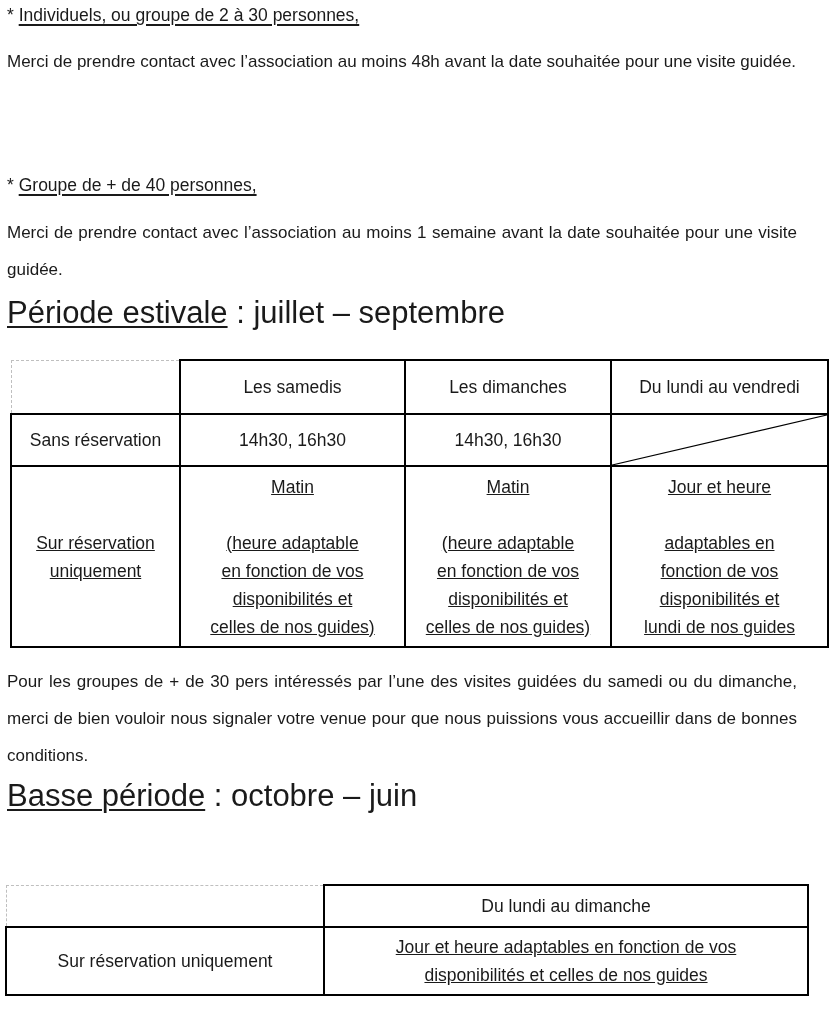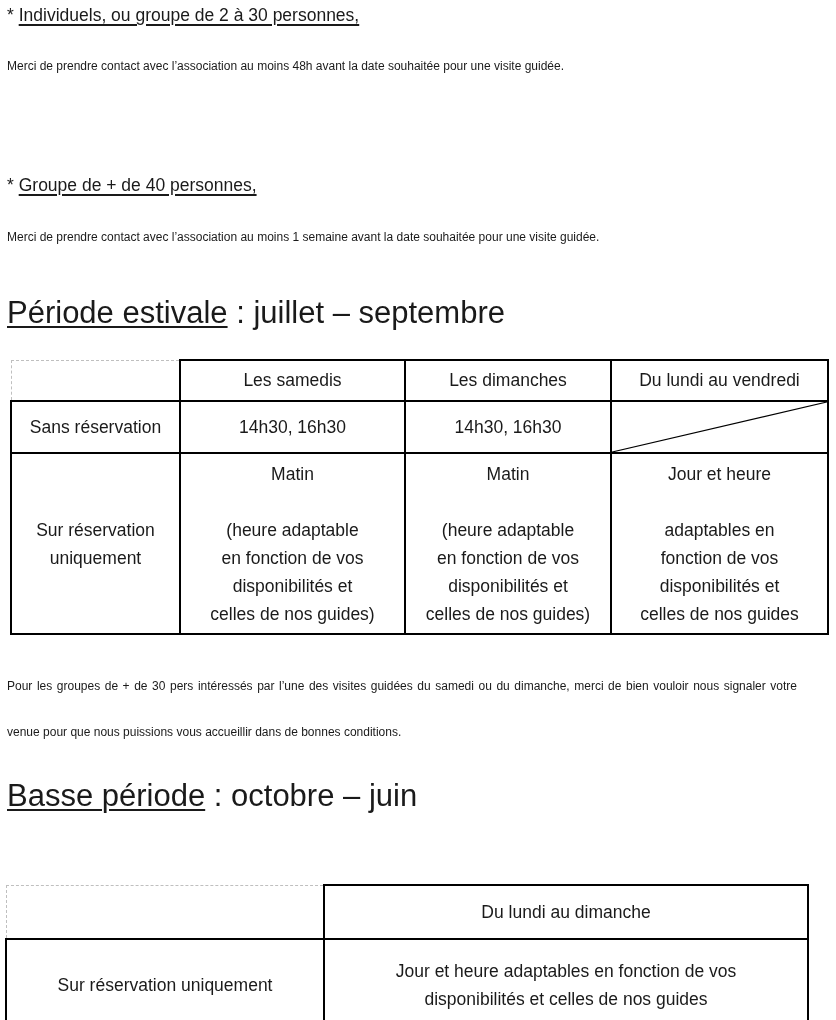--- a/index.html
+++ b/index.html
@@ -3,27 +3,27 @@
 <meta charset="utf-8">
 <style>
   html, body { margin: 0; padding: 0; background: #ffffff; }
   body {
     width: 836px; height: 1020px; position: relative; overflow: hidden;
     font-family: "Liberation Sans", sans-serif; color: #1a1a1a;
   }
   .abs { position: absolute; }
   .t { font-size: 17.5px; line-height: 33px; }
   .u { text-decoration: underline; text-underline-offset: 3px; text-decoration-thickness: 1.5px; }
-  .para { left: 7px; width: 790px; font-size: 12px; line-height: 46px; text-align: justify; }
+  .para { left: 7px; width: 790px; font-size: 17px; line-height: 37px; text-align: justify; }
   .heading { left: 7px; font-size: 31px; line-height: 30px; }
 
   table.grid { position: absolute; border-collapse: collapse; table-layout: fixed; font-size: 17.5px; }
   table.grid td { border: 2.5px solid #000; text-align: center; padding: 0; vertical-align: middle; }
   table.grid td.empty { border-top: 1px dashed #bfbfbf; border-left: 1px dashed #bfbfbf; border-bottom: 2.5px solid #000; border-right: 2.5px solid #000; }
-  .cell-lines { line-height: 28px; }
+  .cell-lines { line-height: 28px; text-decoration: underline; }
   .diag { position: relative; }
   .diag svg { position: absolute; left: 0; top: 0; width: 100%; height: 100%; }
 </style>
 </head>
 <body>
 
 <div class="abs t" style="left:7px; top:-1px;text-align:right;">
   <span>* </span><span class="u">Individuels, ou groupe de 2 à 30 personnes,</span>
 </div>
 <div class="abs para" style="top:43px;">Merci de prendre contact avec l’association au moins 48h avant la date souhaitée pour une visite guidée.</div>
@@ -38,21 +38,21 @@
 </div>
 
 <table class="grid" style="left:10px; top:359px; width:817px;">
   <colgroup>
       <col style="width:169px">
       <col style="width:225px">
       <col style="width:206px">
       <col style="width:217px">
     </colgroup>
   <tbody>
-      <tr style="height:41px;">
+      <tr style="height:54px;">
     <td class="empty"></td>
     <td>Les samedis</td>
     <td>Les dimanches</td>
     <td>Du lundi au vendredi</td>
   </tr>
   <tr style="height:52px;">
     <td>Sans réservation</td>
     <td>14h30, 16h30</td>
     <td>14h30, 16h30</td>
     <td class="diag">
@@ -81,43 +81,43 @@
       <div>en fonction de vos</div>
       <div>disponibilités et</div>
       <div>celles de nos guides)</div>
     </td>
     <td class="cell-lines">
       <div>Jour et heure</div>
       <div style="height:28px"></div>
       <div>adaptables en</div>
       <div>fonction de vos</div>
       <div>disponibilités et</div>
-      <div>celles de nos guides</div>
+      <div>lundi de nos guides</div>
     </td>
   </tr>
 </tbody>
   </table>
 
 <div class="abs para" style="top:663px;">Pour les groupes  de + de 30 pers intéressés par l’une des visites guidées du samedi ou du dimanche, merci de bien vouloir nous signaler votre venue pour que nous puissions vous accueillir dans de bonnes conditions.</div>
 
 <div class="abs heading" style="top:781px;">
   <span class="u">Basse période</span><span> : octobre – juin</span>
 </div>
 
 <table class="grid" style="left:5px; top:884px; width:802px;">
   <colgroup>
       <col style="width:318px">
       <col style="width:484px">
     </colgroup>
   <tbody>
-      <tr style="height:54px;">
+      <tr style="height:42px;">
     <td class="empty"></td>
     <td>Du lundi au dimanche</td>
   </tr>
-  <tr style="height:92px;">
+  <tr style="height:68px;">
     <td>Sur réservation uniquement</td>
     <td class="cell-lines">
       <div>Jour et heure adaptables en fonction de vos</div>
       <div>disponibilités et celles de nos guides</div>
     </td>
   </tr>
 </tbody>
   </table>
 
 </body></html>

